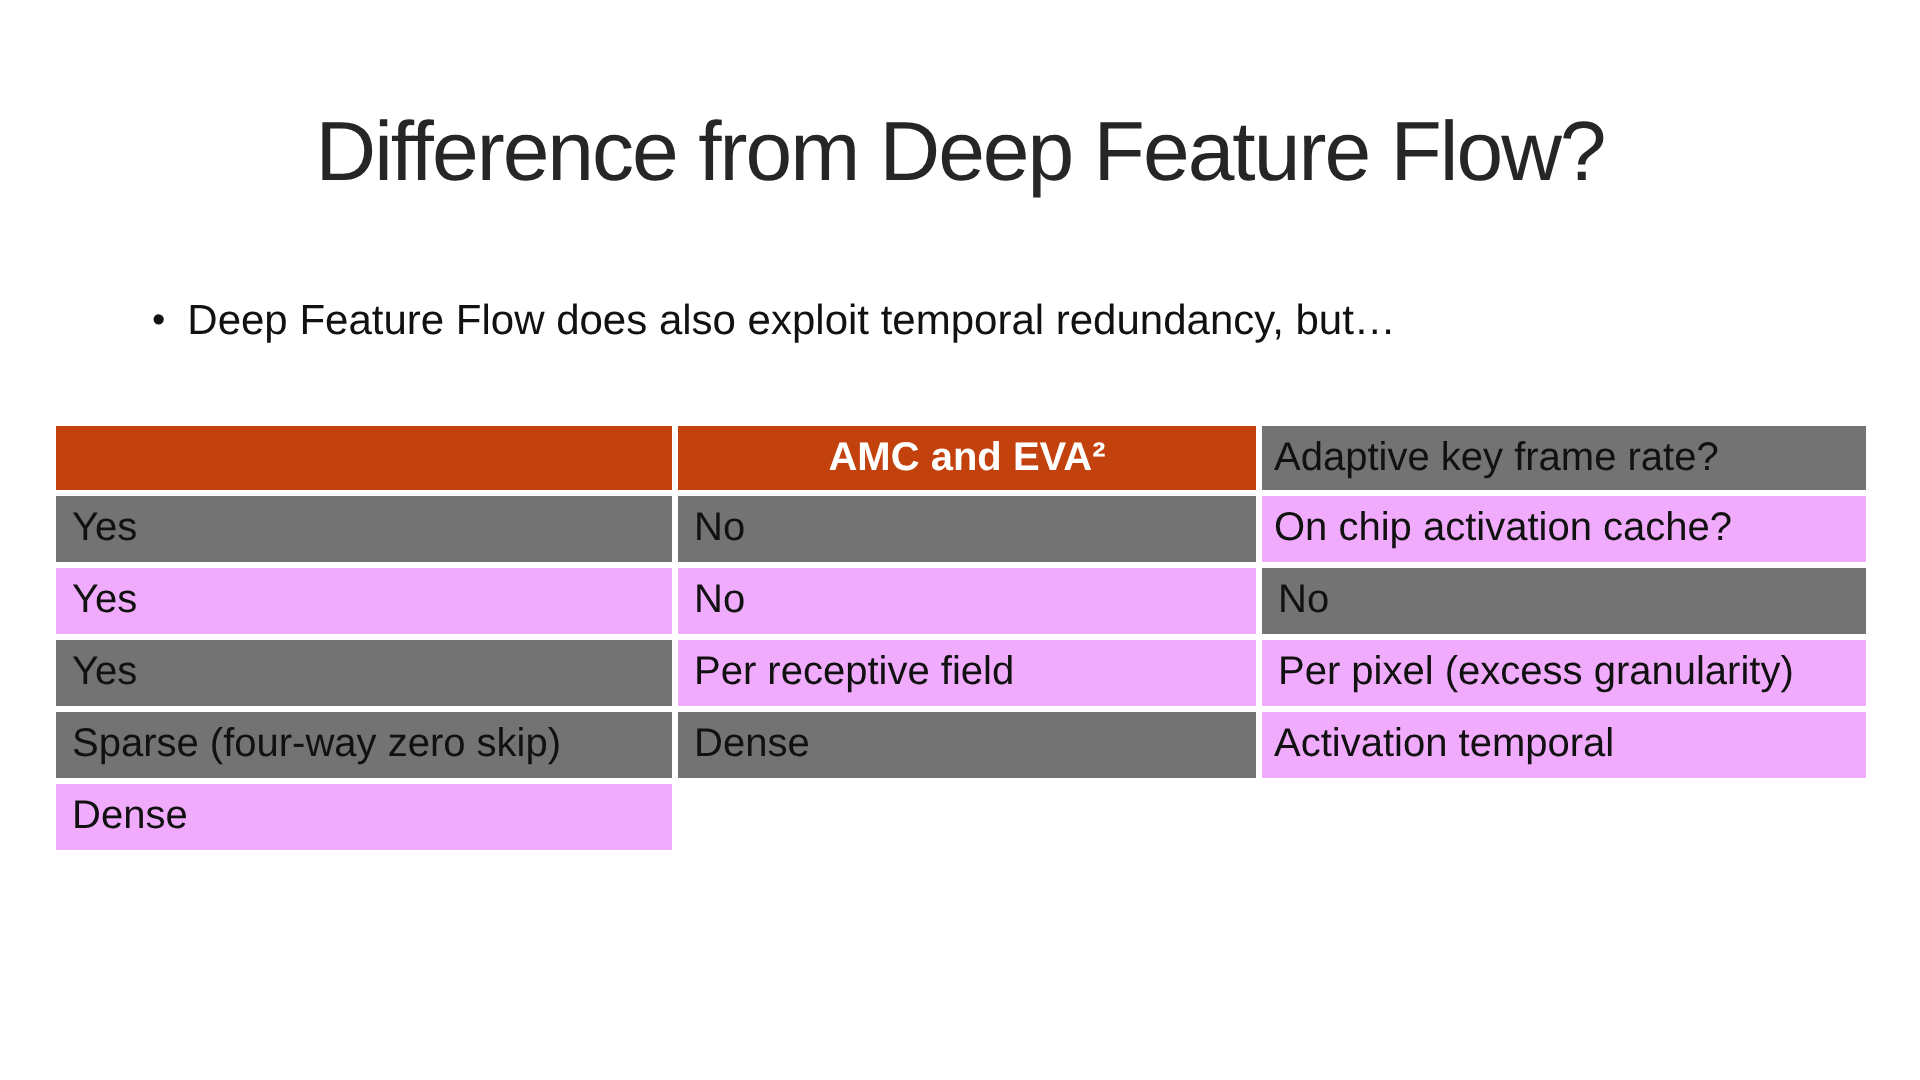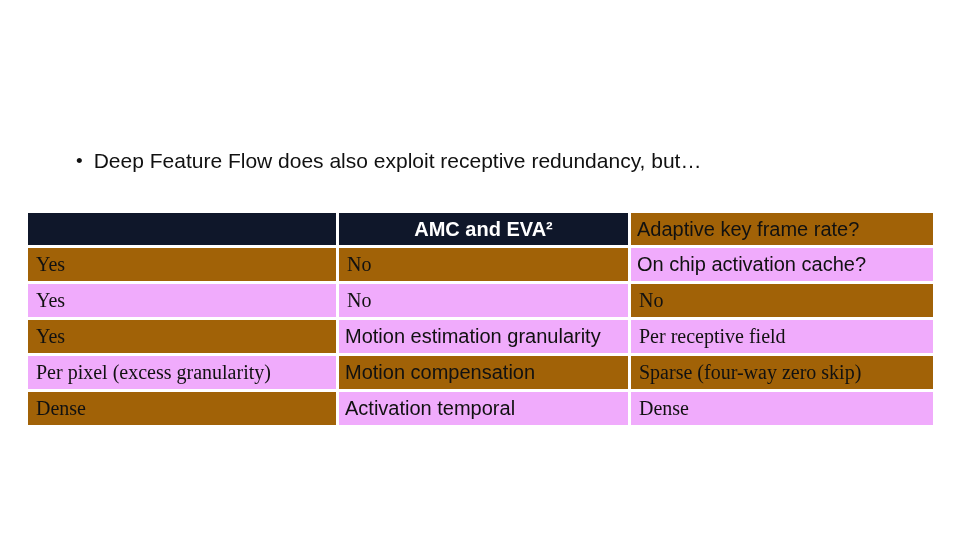--- a/index.html
+++ b/index.html
@@ -35,80 +35,79 @@
 
   .cmp-table {
     position: absolute;
     left: 28px; top: 213px;
     display: grid;
     grid-template-columns: 308px 289px 302px;
     grid-template-rows: 32px repeat(6, 33px);
     gap: 3px;
   }
   .hc {
-    background: #0f172a;
+    background: #c2410c;
     color: #ffffff;
     font-weight: bold;
     font-size: 20px;
     display: flex;
     align-items: center;
     justify-content: center;
   }
   .bc {
     font-size: 20px;
     color: #111111;
     display: flex;
     align-items: center;
     padding-left: 6px;
     white-space: nowrap;
     overflow: hidden;
   }
-  .bc.val { padding-left: 8px; font-family: Liberation Serif, serif; }
-  .row-dark  { background: #a16207; }
+  .bc.val { padding-left: 8px; }
+  .row-dark  { background: #737373; }
   .row-light { background: #f0abfc; }
 
   .page-number {
     position: absolute;
     top: 504px; right: 26px;
     font-size: 15px;
     color: #8a8a8a;
     margin-top: 36px;
   }
 </style>
 </head>
 <body>
 
 <div class="slide">
 
+  <div class="title">Difference from Deep Feature Flow?</div>
 
   <div class="bullet-line">
     <span class="bullet-glyph">•</span>
-    <span>Deep Feature Flow does also exploit receptive redundancy, but…</span>
+    <span>Deep Feature Flow does also exploit temporal redundancy, but…</span>
   </div>
 
   <div class="cmp-table">
     <div class="hc"></div>
     <div class="hc">AMC and EVA²</div>
 
     <div class="bc row-dark">Adaptive key frame rate?</div>
     <div class="bc val row-dark">Yes</div>
     <div class="bc val row-dark">No</div>
 
     <div class="bc row-light">On chip activation cache?</div>
     <div class="bc val row-light">Yes</div>
     <div class="bc val row-light">No</div>
 
     <div class="bc val row-dark">No</div>
     <div class="bc val row-dark">Yes</div>
 
-    <div class="bc row-light">Motion estimation granularity</div>
     <div class="bc val row-light">Per receptive field</div>
     <div class="bc val row-light">Per pixel (excess granularity)</div>
 
-    <div class="bc row-dark">Motion compensation</div>
     <div class="bc val row-dark">Sparse (four-way zero skip)</div>
     <div class="bc val row-dark">Dense</div>
 
     <div class="bc row-light">Activation temporal</div>
     <div class="bc val row-light">Dense</div>
   </div>
 
   <div class="page-number">55</div>
 
 </div>

